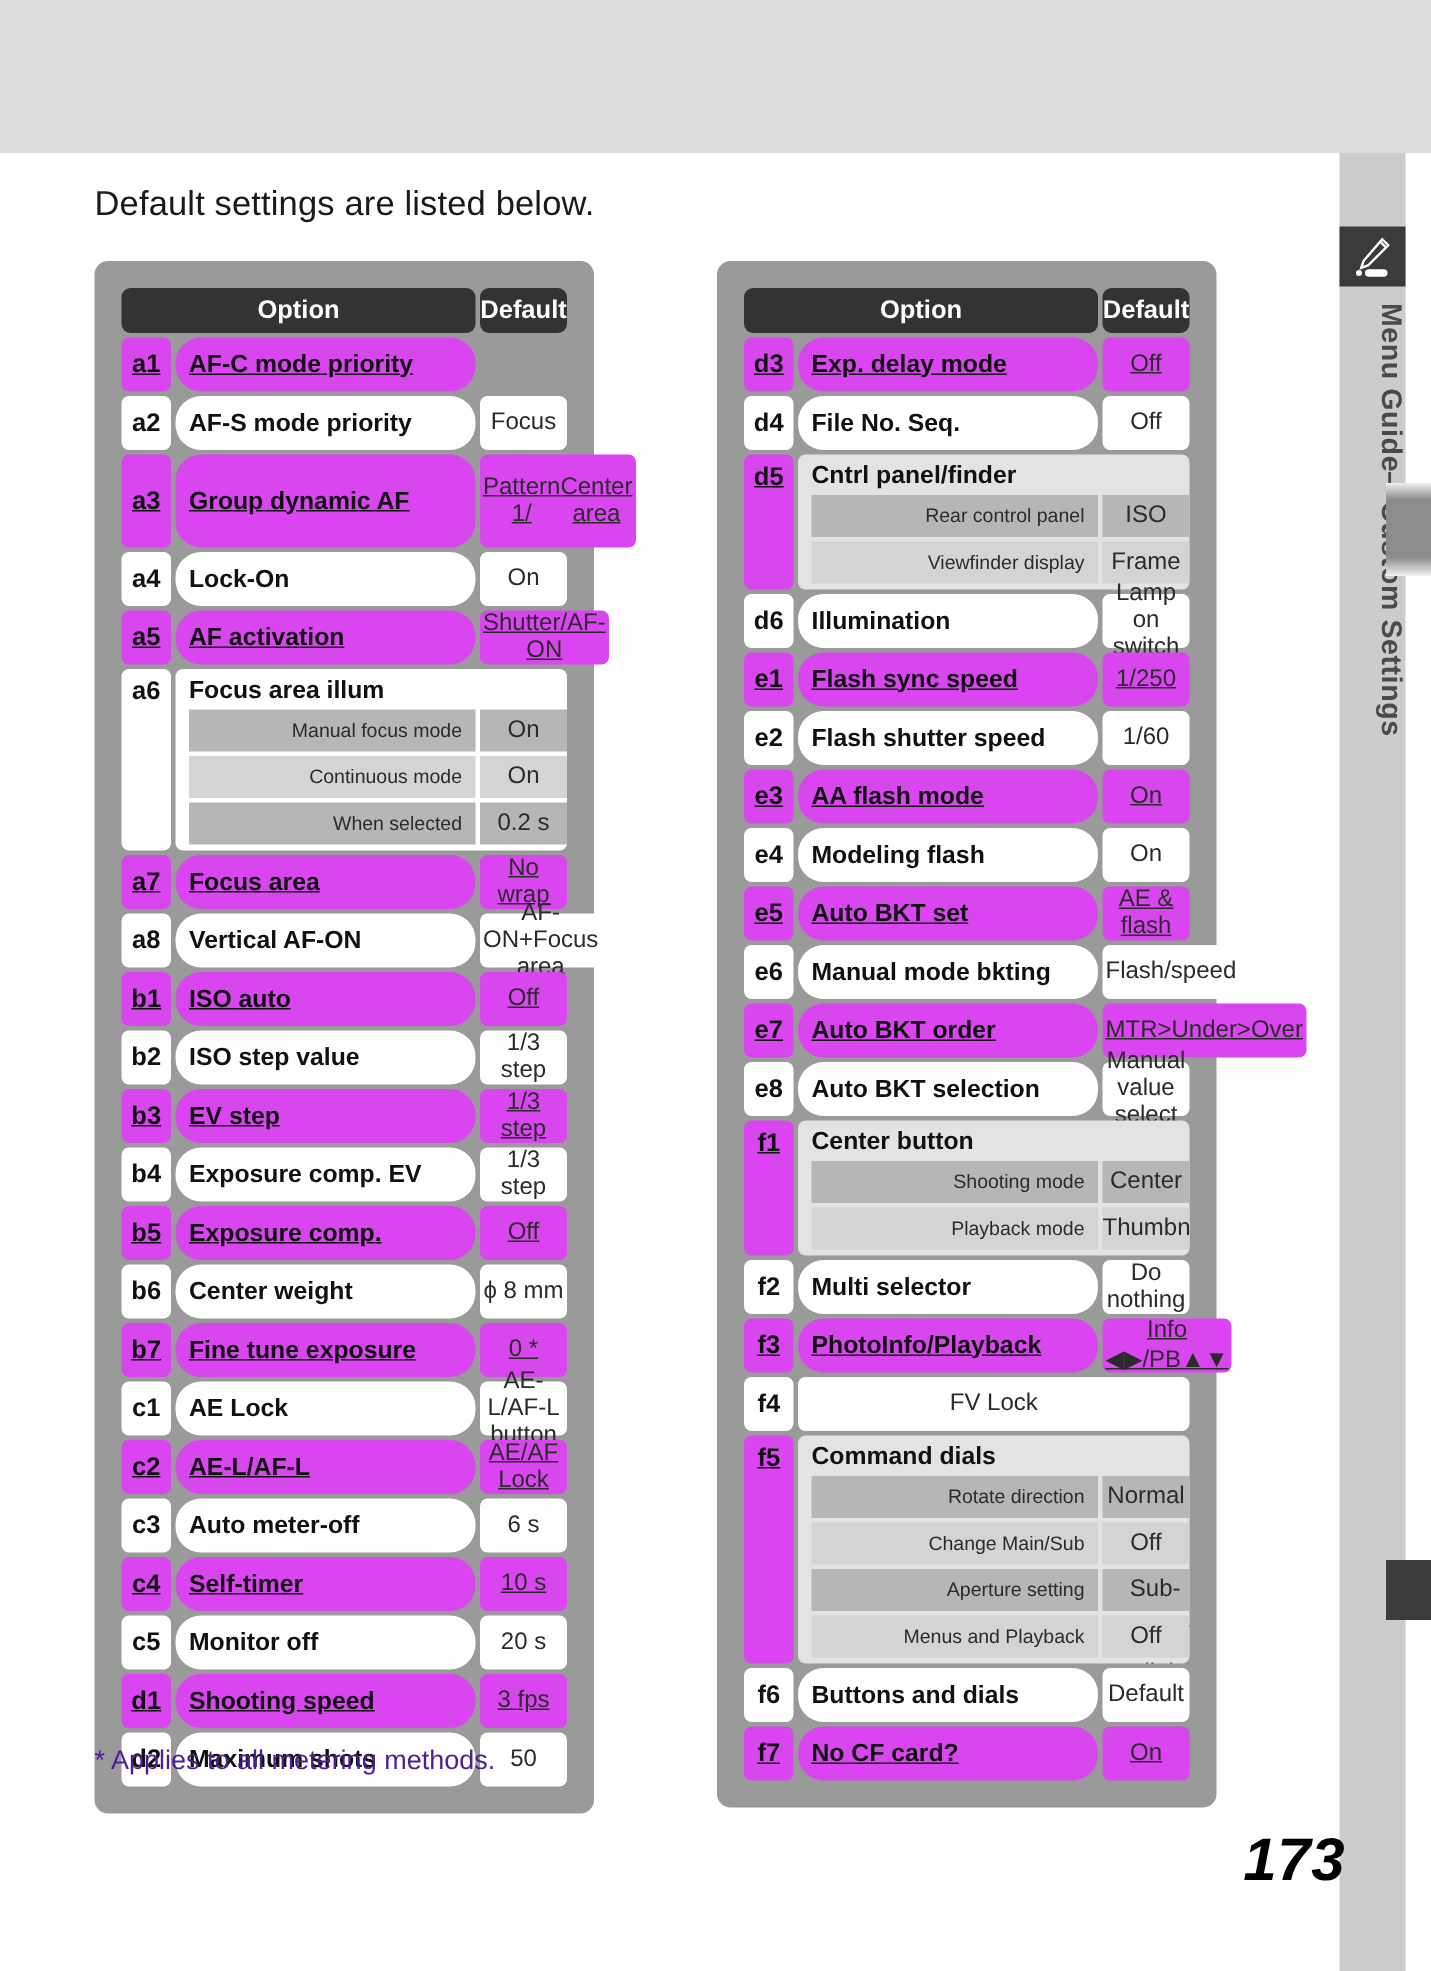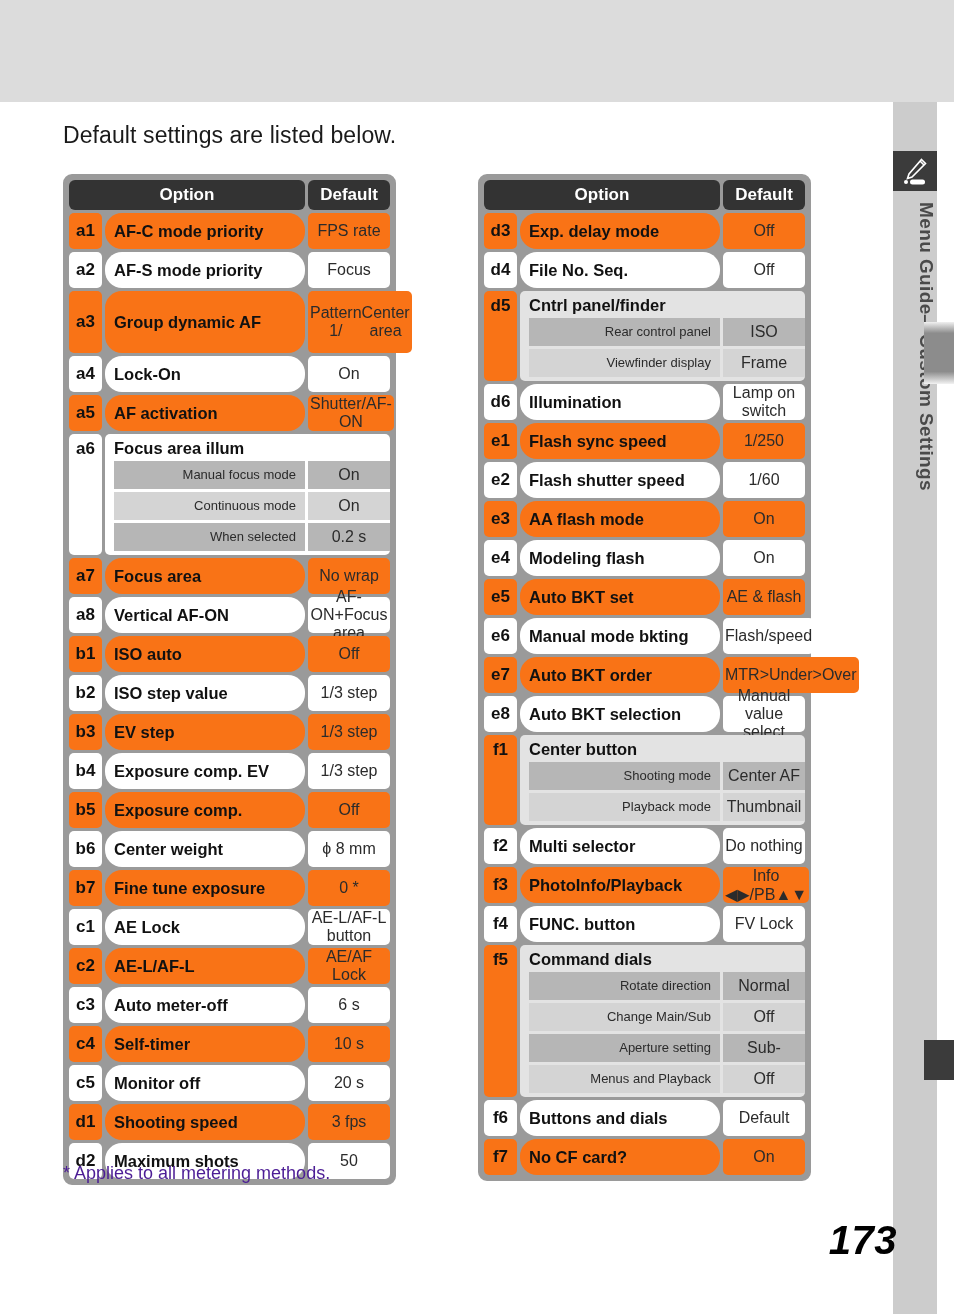--- a/index.html
+++ b/index.html
@@ -77,21 +77,21 @@
     background: #3b3b3b;
   }
 
   
   .tbl {
     position: absolute;
     border: 3px solid #9a9a9a;
     border-radius: 9px;
     background: #9a9a9a;
     box-sizing: border-box;
-    padding: 3px;
+    padding: 15px;
     width: 333px;
   }
   #table-left  { left: 63px;  top: 174px; }
   #table-right { left: 478px; top: 174px; }
 
   .thead {
     display: flex;
     gap: 3px;
     margin-bottom: 3px;
   }
@@ -147,21 +147,21 @@
     align-items: center;
     justify-content: center;
     border-radius: 5px;
     box-sizing: border-box;
     padding: 0 2px;
   }
   .row.h38 .cell-code, .row.h38 .cell-opt, .row.h38 .cell-def { height: 36px; }
   .row.h62 .cell-code, .row.h62 .cell-opt, .row.h62 .cell-def { height: 62px; }
 
   .bg-white .cell-code, .bg-white .cell-opt, .bg-white .cell-def { background: #ffffff; }
-  .bg-gray  .cell-code, .bg-gray  .cell-opt, .bg-gray  .cell-def { background: #f97316; }
+  .bg-gray  .cell-code, .bg-gray  .cell-opt, .bg-gray  .cell-def { background: #d946ef; text-decoration: underline; }
 
   .cell-def.two-line {
     flex-direction: row;
     line-height: 1.15;
     justify-content: center;
   }
 
   
   .grow {
     display: flex;
@@ -261,21 +261,20 @@
 
 <div class="tbl" id="table-left">
   <div class="thead">
     <div class="th th-opt">Option</div>
     <div class="th th-def">Default</div>
   </div>
   <div class="tbody">
       <div class="row bg-gray h38">
         <div class="cell-code">a1</div>
         <div class="cell-opt">AF-C mode priority</div>
-        <div class="cell-def">FPS rate</div>
       </div>
       <div class="row bg-white h38">
         <div class="cell-code">a2</div>
         <div class="cell-opt">AF-S mode priority</div>
         <div class="cell-def">Focus</div>
       </div>
       <div class="row bg-gray h62">
         <div class="cell-code">a3</div>
         <div class="cell-opt">Group dynamic AF</div>
         <div class="cell-def two-line">
@@ -488,21 +487,20 @@
         <div class="cell-opt">Multi selector</div>
         <div class="cell-def">Do nothing</div>
       </div>
       <div class="row bg-gray h38">
         <div class="cell-code">f3</div>
         <div class="cell-opt">PhotoInfo/Playback</div>
         <div class="cell-def">Info ◀▶/PB▲▼</div>
       </div>
       <div class="row bg-white h38">
         <div class="cell-code">f4</div>
-        <div class="cell-opt">FUNC. button</div>
         <div class="cell-def">FV Lock</div>
       </div>
       <div class="grow bg-gray">
         <div class="cell-code">f5</div>
         <div class="gbody">
           <div class="gtitle">Command dials</div>
           <div class="subrow sub-dark">
             <div class="sub-label">Rotate direction</div>
             <div class="sub-val">Normal</div>
           </div>

